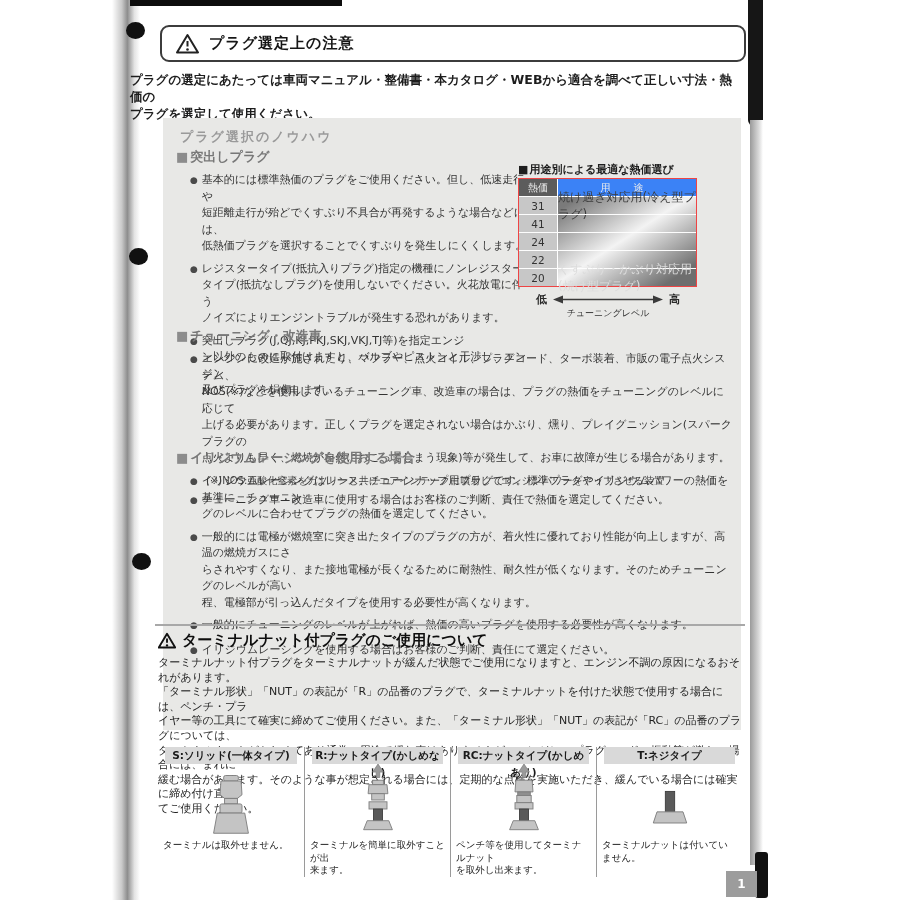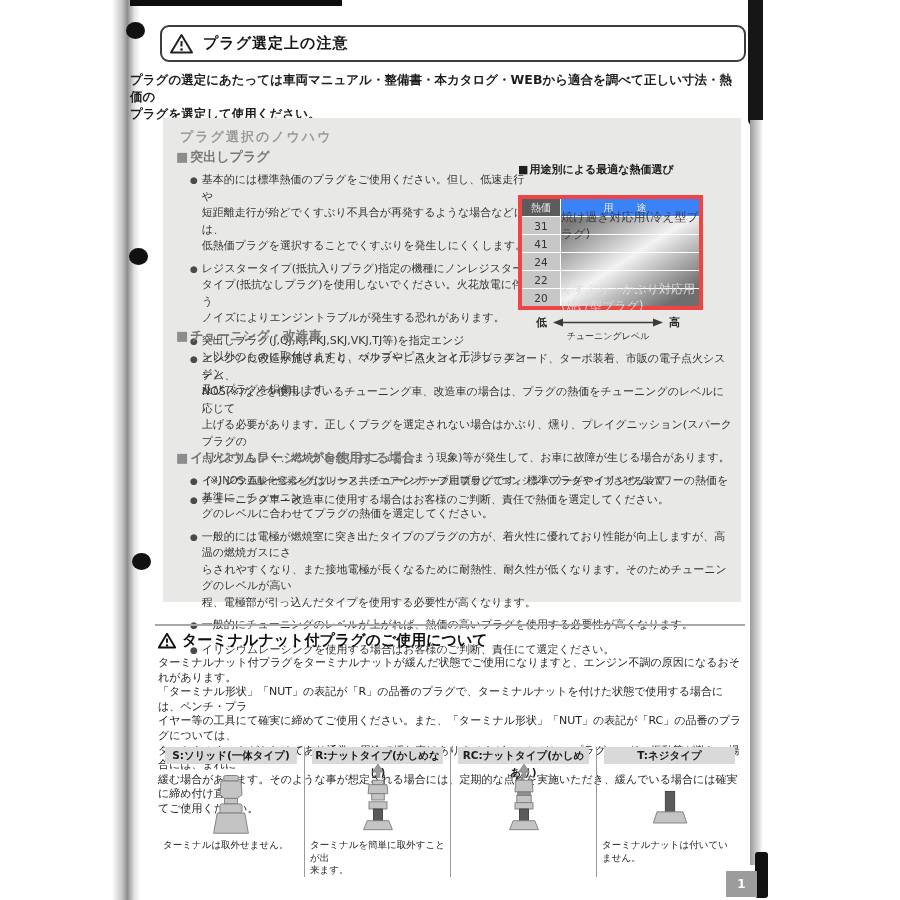--- a/index.html
+++ b/index.html
@@ -12,44 +12,44 @@
     background:linear-gradient(to right,#ffffff 0%,#c9c9c9 35%,#8d8d8d 55%,#e3e3e3 80%,#ffffff 100%);}
   .binder-dot{position:absolute;width:19px;height:17px;background:#111;border-radius:50%;}
   .top-strip{position:absolute;left:130px;top:0;width:212px;height:6px;background:#0d0d0d;}
   .tr-strip{position:absolute;left:748px;top:0;width:15px;height:126px;background:#161616;border-radius:0 0 6px 6px;}
   .right-band{position:absolute;left:750px;top:120px;width:13px;height:745px;
     background:linear-gradient(to right,#9a9a9a,#dcdcdc 70%,#ffffff);}
   .br-blob{position:absolute;left:755px;top:852px;width:13px;height:46px;background:#111;border-radius:3px;}
 
   
   .caution-box{position:absolute;left:160px;top:25px;width:586px;height:37px;border:2px solid #3c3c3c;
-    border-radius:9px;display:flex;align-items:center;padding-left:8px;box-sizing:border-box;background:#fff;}
+    border-radius:9px;display:flex;align-items:center;padding-left:14px;box-sizing:border-box;background:#fff;}
   .caution-box .ttl{font-size:15px;font-weight:bold;color:#161616;margin-left:10px;letter-spacing:1px;}
 
   .intro{position:absolute;left:130px;top:71px;width:612px;font-size:12.5px;font-weight:700;
     line-height:17px;color:#1d1d1d;}
 
   
-  .panel{position:absolute;left:163px;top:118px;width:578px;height:484px;background:#e8e8e6;}
+  .panel{position:absolute;left:163px;top:118px;width:578px;height:612px;background:#e8e8e6;}
   .panel-heading{position:absolute;left:17px;top:10px;font-size:13px;font-weight:600;color:#9a9a9a;letter-spacing:2px;}
   .section{position:absolute;left:13px;}
   .sec-head{font-size:13px;font-weight:bold;color:#787878;margin-bottom:6px;}
   .sec-head::before{content:"■";color:#8c8c8c;margin-right:2px;}
   .bullet{display:flex;margin-left:14px;margin-bottom:6px;}
   .bullet::before{content:"●";font-size:9px;color:#4a4a4a;margin-right:4px;line-height:16.5px;}
   .bullet .bt{font-size:11px;line-height:16.5px;color:#333;}
   .sec-normal .bullet .bt{width:330px;}
   .wide .bullet .bt{width:532px;}
   .footnote{margin-left:30px;font-size:10px;line-height:15px;color:#444;margin-bottom:4px;}
 
   
   .heat{position:absolute;left:355px;top:44px;width:180px;}
-  .heat-title{font-size:11px;font-weight:bold;color:#1e1e1e;margin-bottom:18px;}
+  .heat-title{font-size:11px;font-weight:bold;color:#1e1e1e;margin-bottom:1px;}
   .heat-title::before{content:"■";margin-right:1px;}
-  .heat-table{width:177px;border:4px solid #ef4444;}
+  .heat-table{width:177px;border:1px solid #ef4444;}
   .hrow{display:flex;height:17px;}
   .hcell-l{width:38px;background:#c7c7c7;color:#333;font-size:10.5px;display:flex;align-items:center;justify-content:center;border-right:1px solid #fff;}
   .hhead .hcell-l{background:#5c5c5c;color:#ececec;font-size:10px;}
   .hhead .hcell-r{background:#3b82f6;color:#ececec;font-size:10px;letter-spacing:10px;display:flex;align-items:center;justify-content:center;flex:1;}
   .heat-body{position:relative;}
   .heat-grad{position:absolute;left:39px;top:0;right:0;bottom:0;
     background:linear-gradient(to top left,#6e6e6e 12%,#f3f3f3 52%,#7a7a7a 92%);}
   .heat-body .hrow{border-top:1px solid #fdfdfd;position:relative;}
   .heat-body .hrow:first-child{border-top:none;}
   .hcell-r{flex:1;display:flex;align-items:center;justify-content:center;font-size:12px;position:relative;}
@@ -259,20 +259,22 @@
           <g fill="#c4c4c4" stroke="#7d7d7d" stroke-width="1">
             <path d="M23 18 L41 18 L42 31 L22 31 Z"></path>
             <rect x="25" y="31" width="14" height="4" fill="#8f8f8f"></rect>
             <rect x="24" y="35" width="16" height="8"></rect>
             <rect x="22" y="43" width="20" height="7"></rect>
           </g>
           <rect x="27" y="50" width="10" height="13" fill="#5a5a5a" stroke="#3f3f3f"></rect>
           <path d="M20 63 L44 63 L48 73 L16 73 Z" fill="#c4c4c4" stroke="#7d7d7d"></path>
         </svg>
       </div>
+      <div class="tcol-cap pre">ペンチ等を使用してターミナルナット
+を取外し出来ます。</div>
     </div>
     <div class="tcol">
       <div class="tcol-head">T:ネジタイプ</div>
       <div class="tcol-img">
         <svg width="64" height="52" viewBox="0 0 64 56">
           <rect x="27" y="8" width="10" height="22" fill="#5a5a5a" stroke="#3f3f3f"></rect>
           <path d="M18 30 L46 30 L50 42 L14 42 Z" fill="#c4c4c4" stroke="#7d7d7d"></path>
         </svg>
       </div>
       <div class="tcol-cap pre">ターミナルナットは付いていません。</div>

